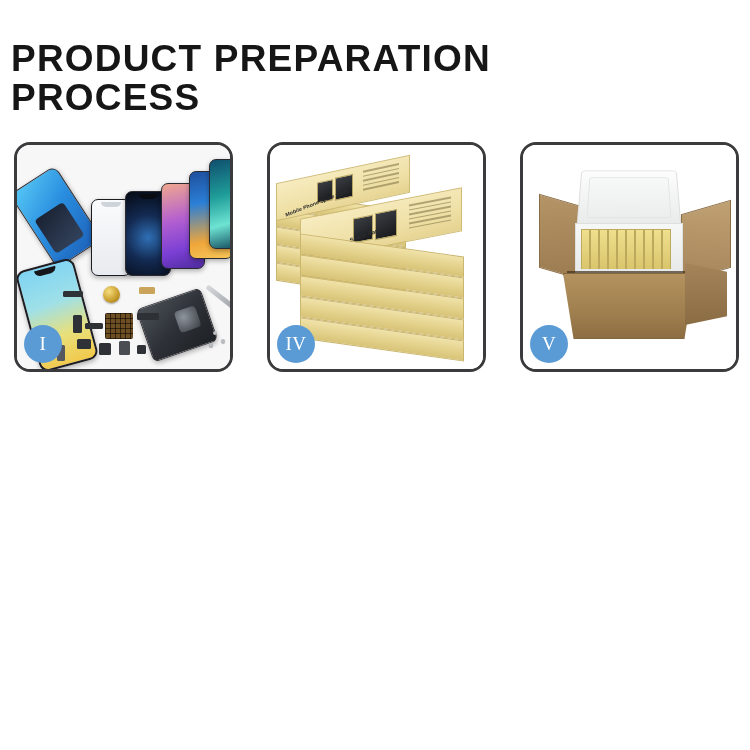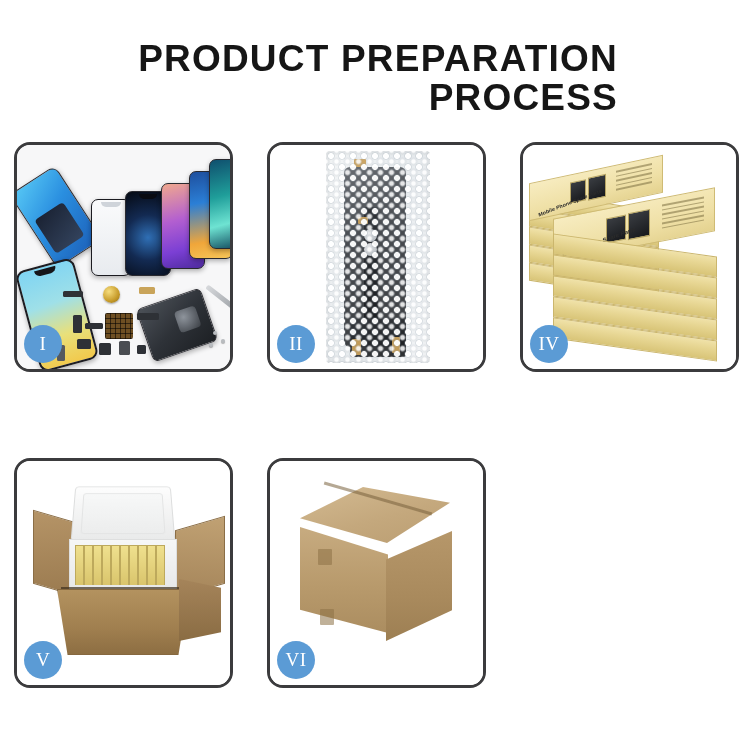--- a/index.html
+++ b/index.html
@@ -11,24 +11,24 @@
     width: 750px;
     height: 750px;
     font-family: "Liberation Sans", sans-serif;
     overflow: hidden;
     position: relative;
   }
 
   
   .header {
     position: absolute;
-    left: 0;
+    left: 11px;
     top: 0;
     width: 618px;
-    text-align: right;
+    text-align: left;
   }
   .main-title {
     margin: 0;
     padding-top: 40px;
     font-size: 37px;
     font-weight: 700;
     letter-spacing: 1.2px;
     color: #161616;
     font-family: "Liberation Sans", sans-serif;
     line-height: 1.05;
@@ -424,39 +424,20 @@
       <div class="chip" style="left:40px;top:200px;width:8px;height:16px;background:#55595f;"></div>
 
       <div class="screw" style="left:196px;top:186px;"></div>
       <div class="screw" style="left:204px;top:194px;"></div>
       <div class="screw" style="left:192px;top:198px;"></div>
     </div>
     <div class="badge">I</div>
 
   </div>
 
-  <div class="panel">
-    <div class="panel-stage">
-      <div class="p2-bg"></div>
-      <div class="bubble-bag">
-        <div class="screen-inside"></div>
-        <div class="flex-strip"></div>
-        <div class="conn-dot" style="left:38px;top:78px;"></div>
-        <div class="conn-dot" style="left:38px;top:92px;"></div>
-        <div class="tape" style="left:28px;top:8px;width:12px;height:8px;"></div>
-        <div class="tape" style="left:32px;top:66px;width:10px;height:7px;"></div>
-        <div class="bottom-clump"></div>
-        <div class="tape" style="left:26px;top:188px;width:9px;height:16px;"></div>
-        <div class="tape" style="left:66px;top:186px;width:8px;height:16px;"></div>
-        <div class="bubble-tex"></div>
-      </div>
-    </div>
-    <div class="badge">II</div>
-
-  </div>
 
 
   <div class="panel">
     <div class="panel-stage">
       <div class="p4-bg"></div>
       <div class="stack-wrap">
 
         <div class="sbox" style="left:6px;top:56px;width:128px;height:16px;transform:skewY(9deg);"></div>
         <div class="sbox" style="left:6px;top:74px;width:128px;height:16px;transform:skewY(9deg);"></div>
         <div class="sbox" style="left:6px;top:92px;width:128px;height:16px;transform:skewY(9deg);"></div>
@@ -521,27 +502,14 @@
         <i style="left:81px;"></i>
       </div>
       <div class="c5-rimdark"></div>
       <div class="c5-body"></div>
       <div class="c5-bodyR"></div>
     </div>
     <div class="badge">V</div>
 
   </div>
 
-  <div class="panel">
-    <div class="panel-stage">
-      <div class="p6-bg"></div>
-      <div class="c6-top"></div>
-      <div class="c6-left"></div>
-      <div class="c6-right"></div>
-      <div class="c6-seam"></div>
-      <div class="c6-tape" style="left:48px;top:88px;width:14px;height:16px;"></div>
-      <div class="c6-tape" style="left:50px;top:148px;width:14px;height:16px;"></div>
-    </div>
-    <div class="badge">VI</div>
-
-  </div>
 
 </div>
 
 </body></html>

